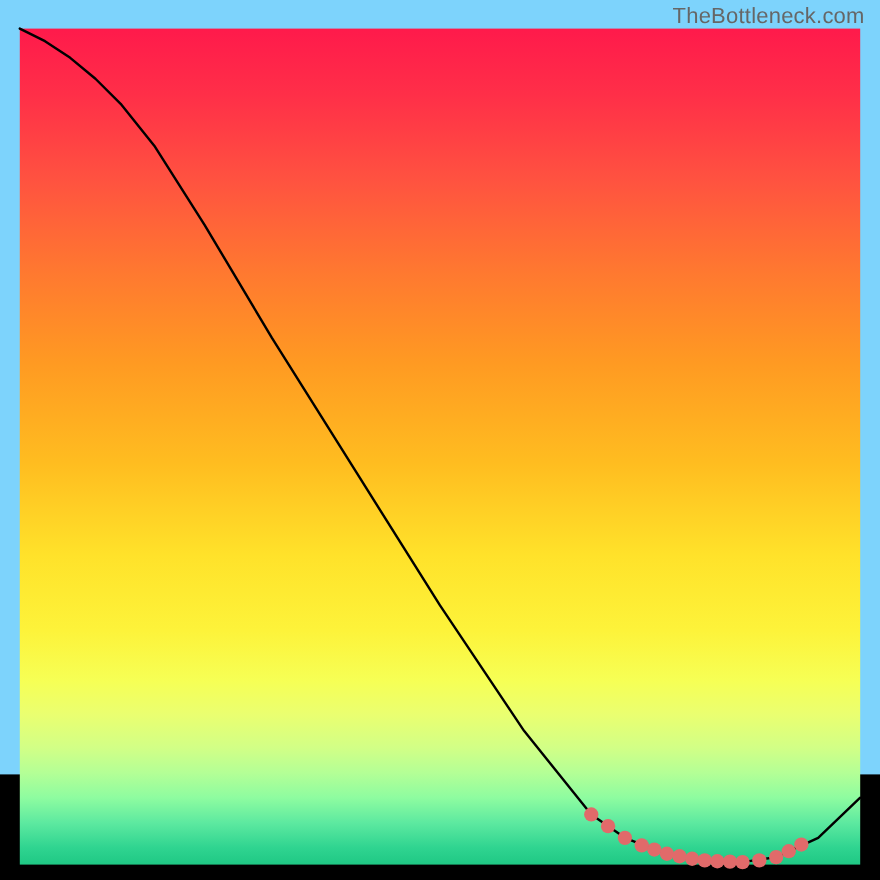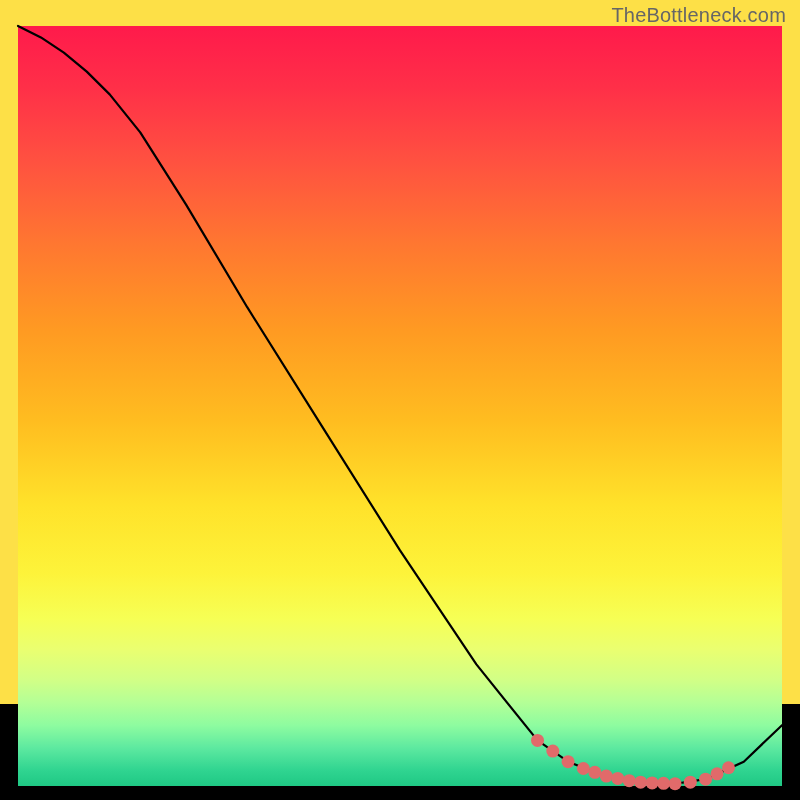--- a/index.html
+++ b/index.html
@@ -8,21 +8,21 @@
     width: 800px;
     height: 800px;
     background: #000;
     overflow: hidden;
     font-family: Arial, Helvetica, sans-serif;
   }
   .frame {
     position: relative;
     width: 800px;
     height: 704px;
-    background: #fde047;
+    background: #7dd3fc;
   }
   .plot {
     position: absolute;
     left: 18px;
     top: 26px;
     width: 764px;
     height: 760px;
     background: linear-gradient(
       to bottom,
       #ff1a4b 0%,

